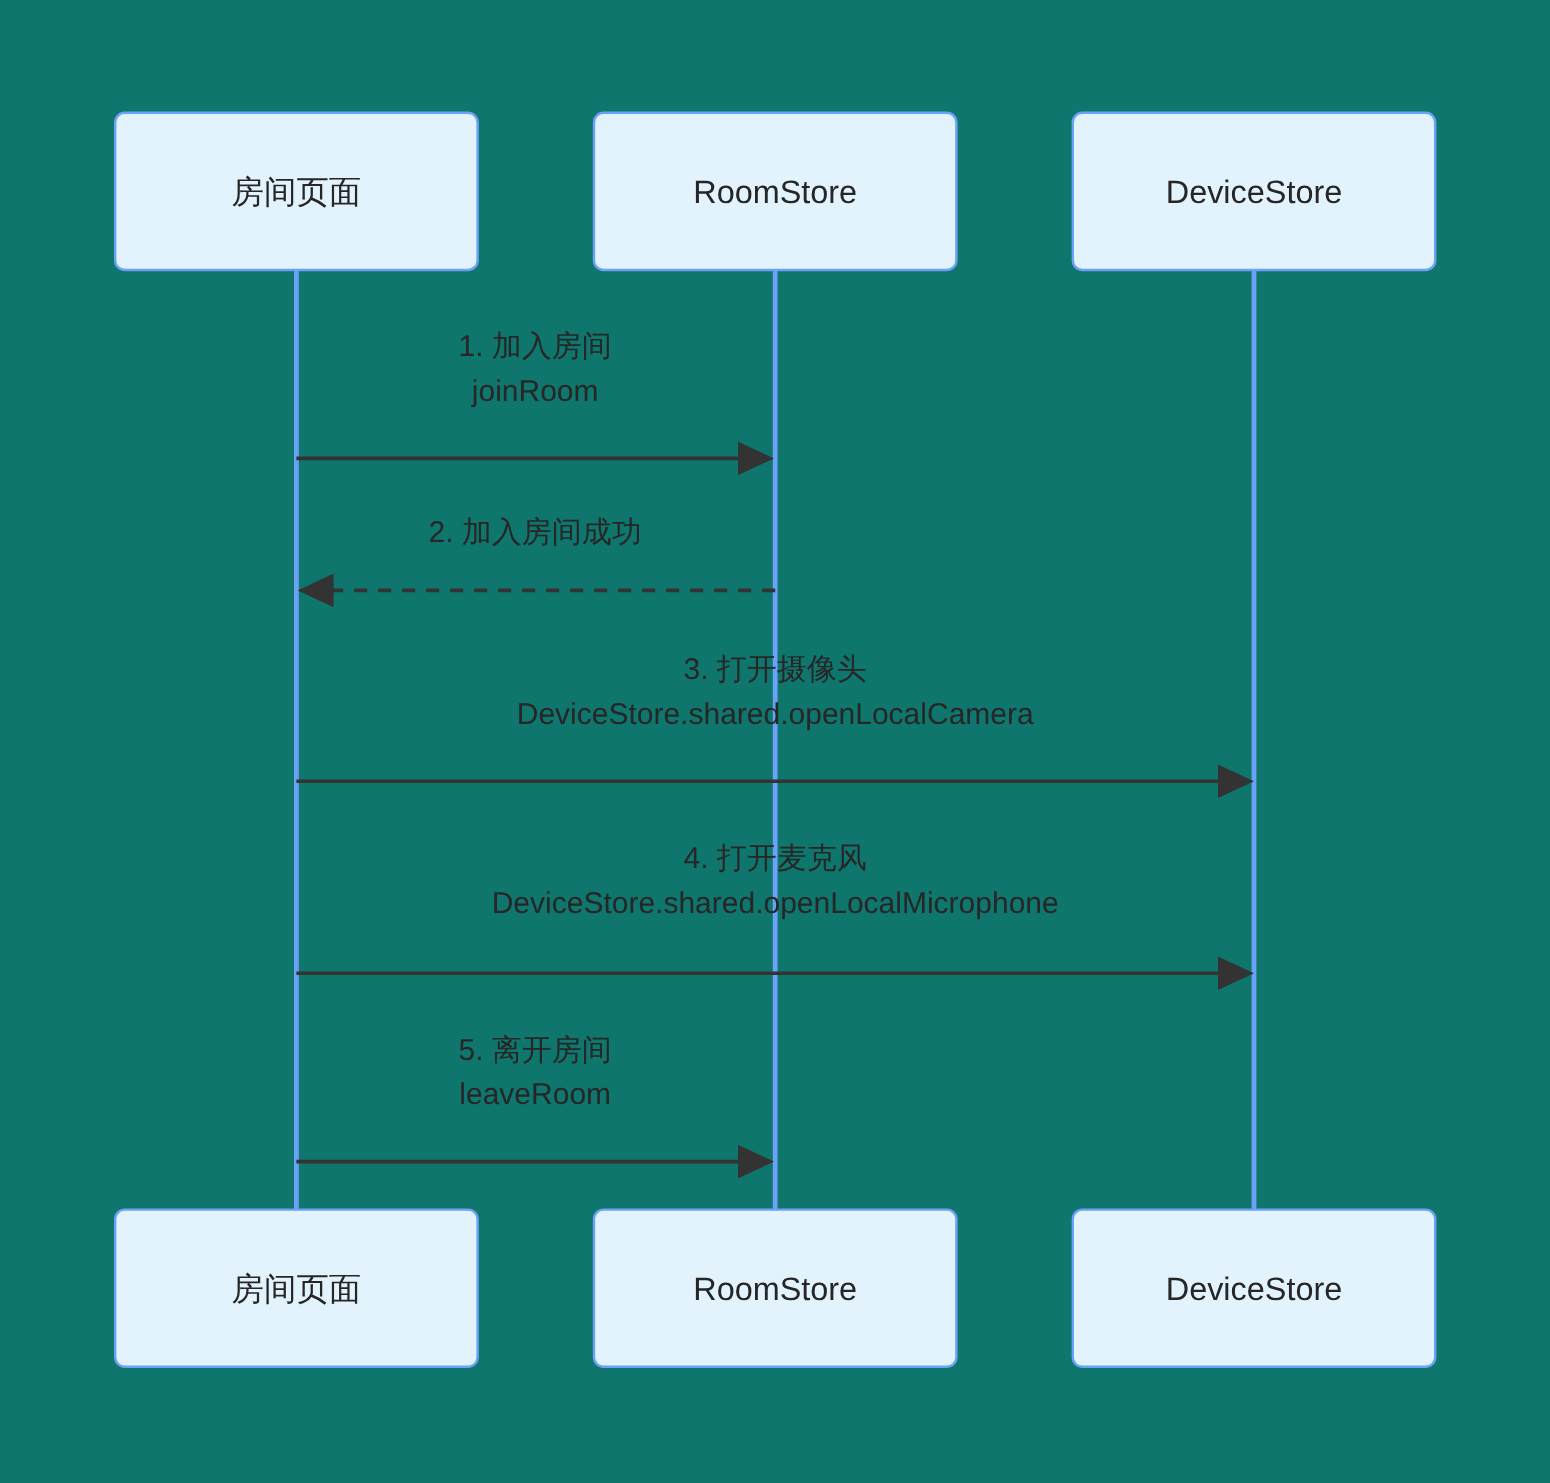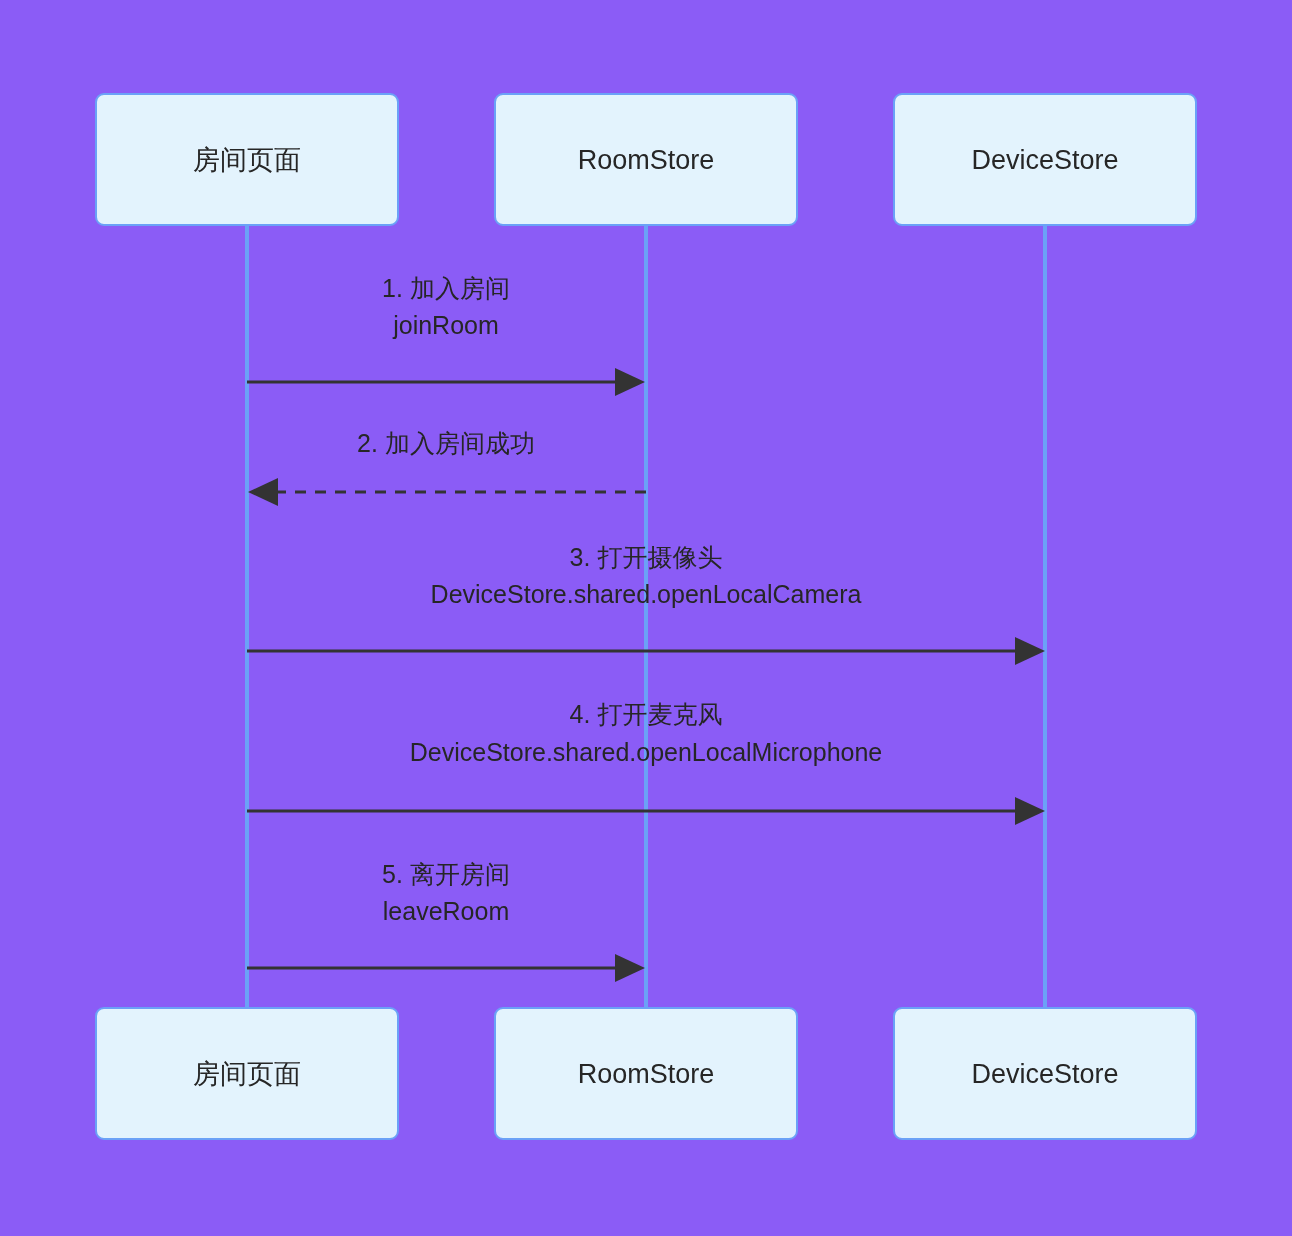--- a/index.html
+++ b/index.html
@@ -9,21 +9,21 @@
     background: #ffffff;
   }
   body {
     font-family: "Liberation Sans", "DejaVu Sans", sans-serif;
     -webkit-font-smoothing: antialiased;
   }
   #diagram-root {
     position: relative;
     width: 1292px;
     height: 1236px;
-    background: #8b5cf6;
+    background: #0f766e;
     overflow: hidden;
   }
   svg#sequence-diagram {
     display: block;
     width: 1292px;
     height: 1236px;
   }
   .participant-box {
     fill: #e3f3fd;
     stroke: #6ba1f7;

